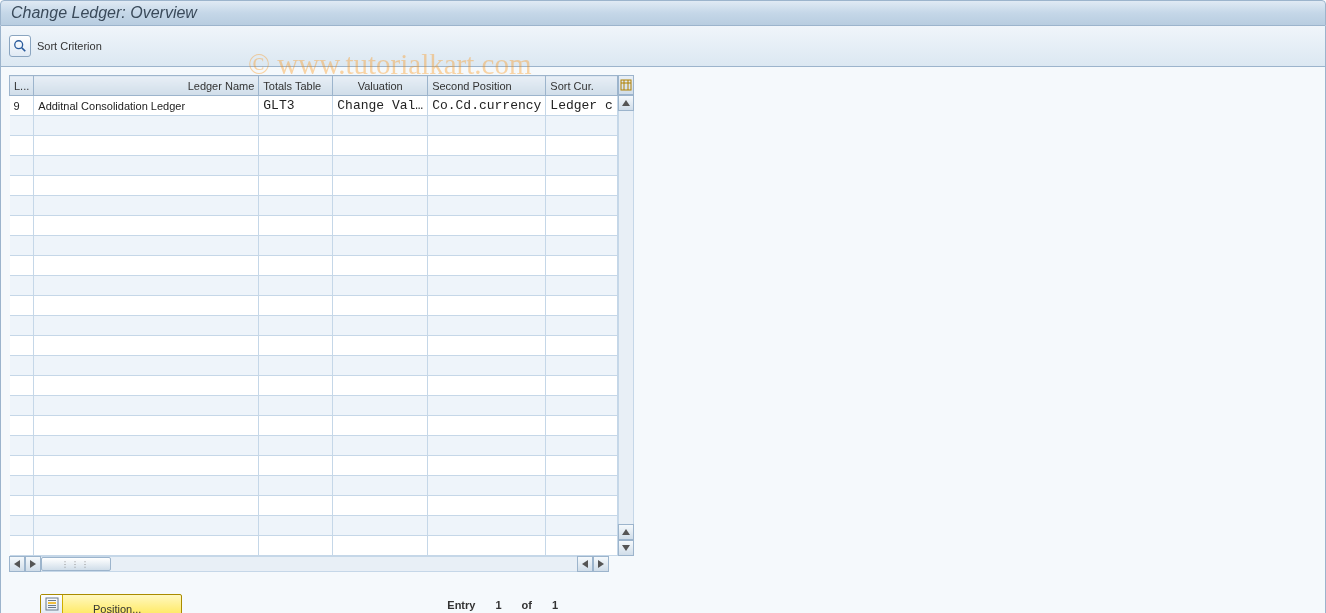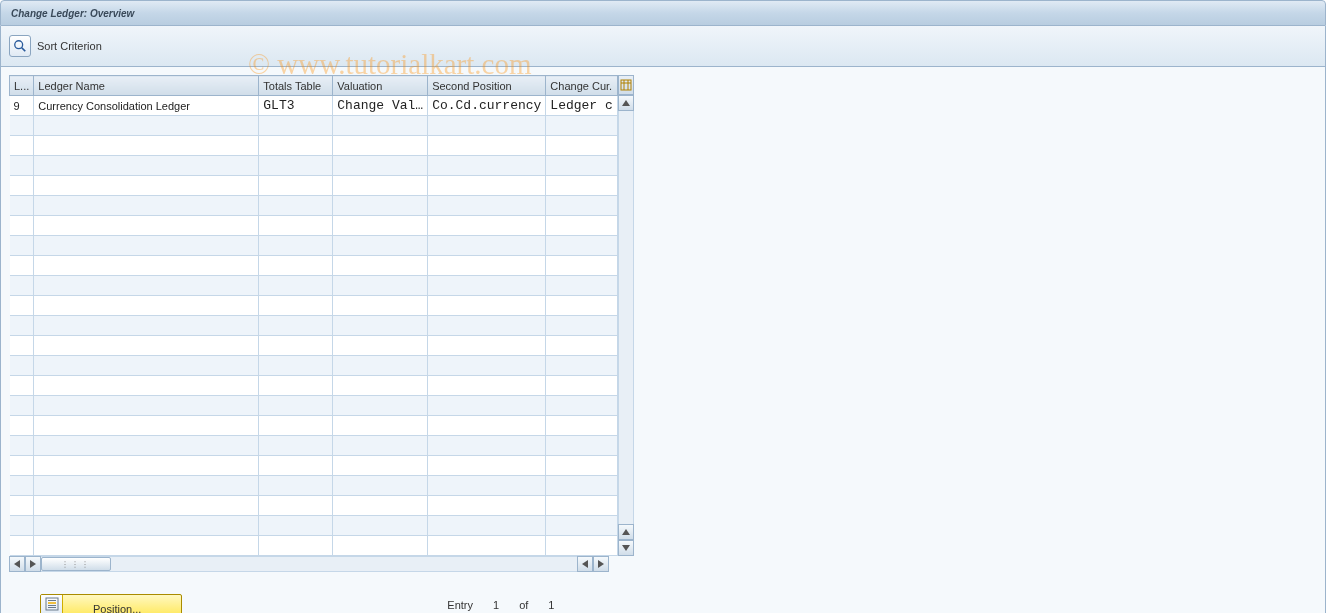--- a/index.html
+++ b/index.html
@@ -15,22 +15,22 @@
     .title-bar {
       background: linear-gradient(to bottom, #e0eaf4 0%, #c5d7e8 50%, #b8cde0 100%);
       border: 1px solid #9cb4cc;
       border-radius: 4px 4px 0 0;
       padding: 4px 10px;
       height: 26px;
       display: flex;
       align-items: center;
     }
     .title-bar-text {
-      font-size: 10px;
-      font-weight: bold;
+      font-size: 16px;
+      font-weight: normal;
       font-style: italic;
       color: #3a4a5a;
     }
     .toolbar {
       background: linear-gradient(to bottom, #f0f5fa 0%, #dce8f2 100%);
       border: 1px solid #9cb4cc;
       border-top: none;
       height: 41px;
       padding: 3px 8px;
       display: flex;
@@ -167,21 +167,21 @@
       display:flex; align-items:center; justify-content:center;
       background: linear-gradient(to bottom,#fff,#e0eaf4);
     }
     .position-btn .pb-label {
       padding: 0 40px 0 30px;
       font-size: 11px; color:#333;
     }
     .footer-entry {
       margin-left: 255px;
       font-size: 11px; color:#333;
-      display: flex; gap: 20px;
+      display: flex; gap: 20px; font-weight: bold;
     }
     .tri { display:inline-block; width:0; height:0; }
     .tri-up { border-left:4px solid transparent; border-right:4px solid transparent; border-bottom:6px solid #555; }
     .tri-down { border-left:4px solid transparent; border-right:4px solid transparent; border-top:6px solid #555; }
     .tri-left { border-top:4px solid transparent; border-bottom:4px solid transparent; border-right:6px solid #555; }
     .tri-right { border-top:4px solid transparent; border-bottom:4px solid transparent; border-left:6px solid #555; }
     .watermark {
       position: absolute;
       top: 48px; left: 248px;
       font-size: 29px;
@@ -206,31 +206,31 @@
   </span>
   <span class="toolbar-label">Sort Criterion</span>
 </div>
 
 <div class="content-area">
   <div class="grid-wrap">
     <table class="grid" id="grid">
         <thead>
           <tr>
             <th style="width: 24px;">L...</th>
-            <th style="width: 225px;">Ledger Name</th>
+            <th style="width: 225px; text-align: right;">Ledger Name</th>
             <th style="width: 74px;">Totals Table</th>
-            <th style="width: 74px;">Valuation</th>
+            <th style="width: 74px; text-align: center;">Valuation</th>
             <th style="width: 112px;">Second Position</th>
-            <th style="width: 55px;">Change Cur.</th>
+            <th style="width: 55px;">Sort Cur.</th>
           </tr>
         </thead>
         <tbody>
           <tr>
             <td>9</td>
-            <td>Currency Consolidation Ledger</td>
+            <td>Additnal Consolidation Ledger</td>
             <td class="monof">GLT3</td>
             <td class="monof">Change Val…</td>
             <td class="monof">Co.Cd.currency</td>
             <td class="monof">Ledger c</td>
           </tr>
           <tr class="alt">
             <td></td>
             <td></td>
             <td></td>
             <td></td>

